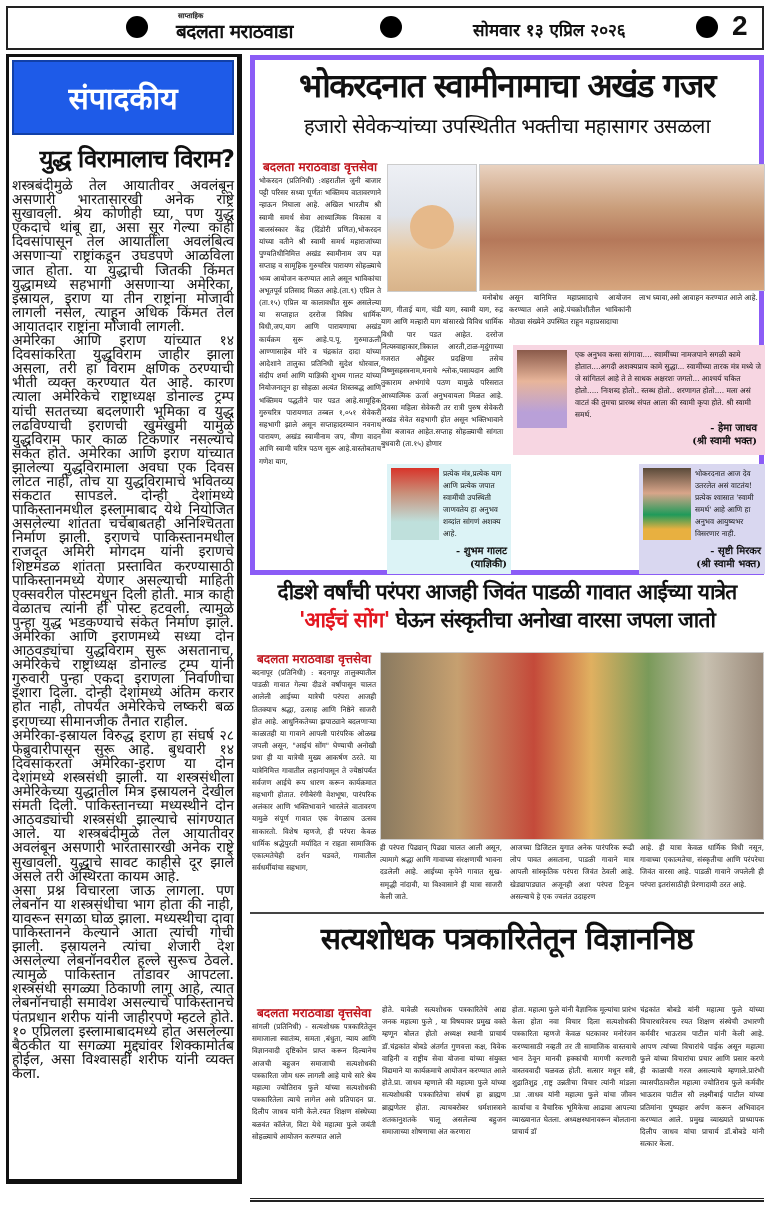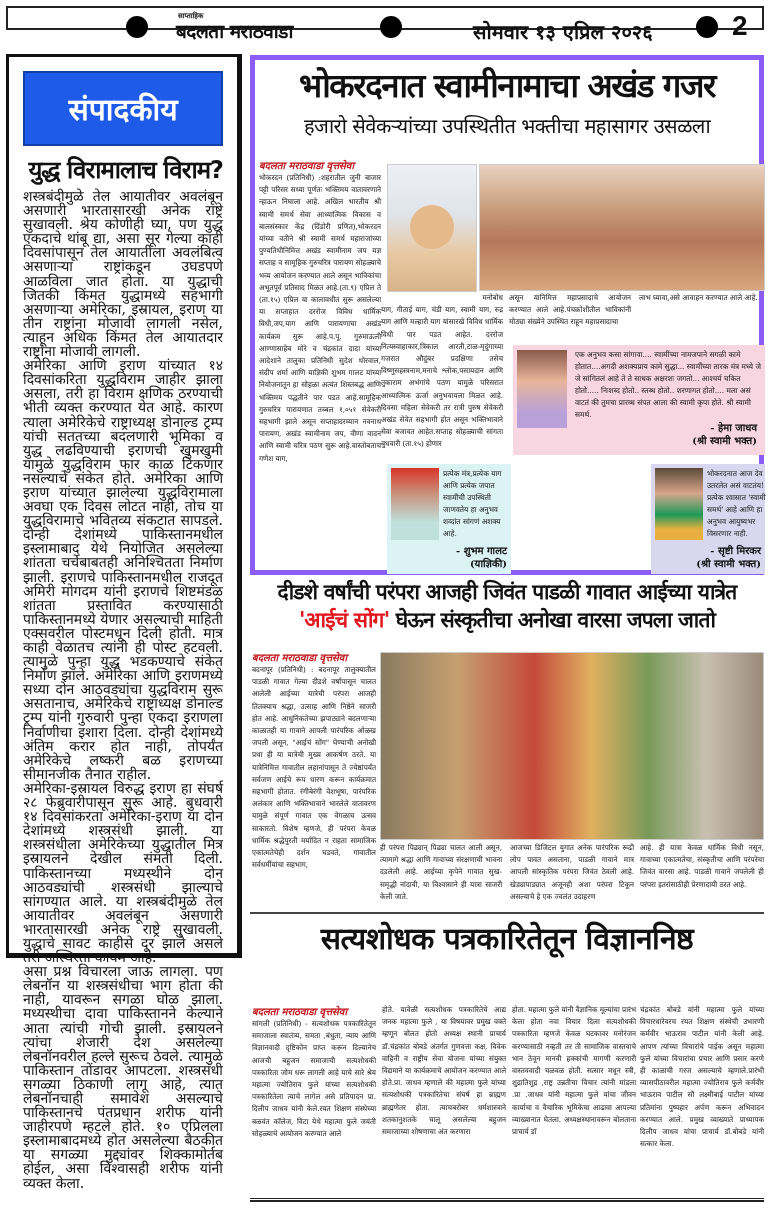--- a/index.html
+++ b/index.html
@@ -1,33 +1,33 @@
 <!DOCTYPE html>
 <html><head>
 <meta charset="utf-8">
 <style>
 *{box-sizing:border-box;margin:0;padding:0;}
 body{width:770px;height:1209px;background:#fff;font-family:"DejaVu Serif",serif;color:#111;overflow:hidden;position:relative;}
-.masthead{position:absolute;left:6px;top:6px;width:758px;height:24px;border:2px solid #222;display:flex;align-items:center;}
+.masthead{position:absolute;left:6px;top:6px;width:758px;height:44px;border:2px solid #222;display:flex;align-items:center;}
 .dot{width:22px;height:22px;border-radius:50%;background:#000;position:absolute;top:8px;}
 .mh-small{position:absolute;left:170px;top:3px;font-size:7px;font-weight:bold;}
 .mh-title{position:absolute;left:168px;top:10px;font-size:19px;font-weight:bold;letter-spacing:-0.5px;}
-.mh-date{position:absolute;left:465px;top:10px;font-size:20px;font-weight:bold;text-align:right;}
+.mh-date{position:absolute;left:465px;top:10px;font-size:17px;font-weight:bold;text-align:right;}
 .mh-page{position:absolute;left:724px;top:2px;font-size:28px;font-weight:bold;font-family:"Liberation Sans",sans-serif;}
 
-.edit{position:absolute;left:6px;top:54px;width:236px;height:904px;border:3px solid #111;border-right-width:5px;border-bottom-width:5px;padding:14px;}
+.edit{position:absolute;left:6px;top:54px;width:236px;height:1130px;border:3px solid #111;border-right-width:5px;border-bottom-width:5px;padding:3px;}
 .edit-banner{background:#1e5be8;height:75px;display:flex;align-items:center;justify-content:center;color:#fff;font-size:30px;font-weight:bold;font-family:"DejaVu Sans",sans-serif;border:2px solid #1140a8;}
 .edit-title{font-size:24px;font-weight:bold;text-align:right;margin:6px 0 4px;font-family:"DejaVu Sans",sans-serif;letter-spacing:-1px;}
 .edit-body{font-size:14px;line-height:14.1px;text-align:justify;}
 .edit-body p{margin-bottom:0;}
 
 .story1{position:absolute;left:250px;top:55px;width:514px;height:520px;border:5px solid #8b5cf6;}
 .h1{font-size:33px;font-weight:bold;font-family:"DejaVu Sans",sans-serif;text-align:center;letter-spacing:-1.5px;margin-top:6px;line-height:40px;}
 .h1sub{font-size:20px;text-align:center;font-family:"DejaVu Sans",sans-serif;margin-top:6px;letter-spacing:-0.5px;}
-.byline{color:#c0161d;font-weight:bold;font-size:10px;font-style:italic;}
+.byline{color:#c0161d;font-weight:bold;font-size:12px;text-align:center;}
 .small{font-size:7.2px;line-height:12.2px;text-align:justify;}
 .col{position:absolute;}
 .img{position:absolute;border:1px solid #ccc;}
 .quote{position:absolute;font-size:7.4px;line-height:12px;}
 .sig{text-align:right;font-weight:bold;font-size:10px;line-height:13px;}
 .story2{position:absolute;left:250px;top:578px;width:514px;height:330px;}
 .h2{font-size:21px;font-weight:bold;font-family:"DejaVu Sans",sans-serif;text-align:center;letter-spacing:-0.8px;line-height:28px;}
 .red{color:#e3161f;}
 .story3{position:absolute;left:250px;top:912px;width:514px;height:292px;border-top:2px solid #444;}
 .h3{font-size:30px;font-weight:bold;font-family:"DejaVu Sans",sans-serif;text-align:center;line-height:38px;letter-spacing:-0.5px;}
@@ -92,21 +92,21 @@
   </div>
 
   <div class="quote" style="left:132px;top:404px;width:124px;height:110px;background:#dcf3f6;">
     <div style="position:absolute;left:4px;top:4px;width:48px;height:72px;background:linear-gradient(180deg,#d8342a 0%,#c9907a 35%,#bfe0dc 75%);"></div>
     <div style="position:absolute;left:56px;top:4px;width:64px;">प्रत्येक मंत्र,प्रत्येक याग आणि प्रत्येक जपात स्वामींची उपस्थिती जाणवतेय हा अनुभव शब्दांत सांगणं अशक्य आहे.</div>
     <div class="sig" style="position:absolute;right:4px;top:80px;">
       <div>- शुभम गालट</div>
       <div>(याज्ञिकी)</div>
     </div>
   </div>
-  <div class="quote" style="left:396px;top:404px;width:114px;height:110px;background:#d9d7f0;">
+  <div class="quote" style="left:384px;top:404px;width:126px;height:110px;background:#d9d7f0;">
     <div style="position:absolute;left:4px;top:4px;width:48px;height:72px;background:linear-gradient(180deg,#5a4a3a 0%,#d8a58a 35%,#1f9a5a 65%,#e8b040 85%);"></div>
     <div style="position:absolute;left:56px;top:4px;width:66px;">भोकरदनात आज देव उतरलेत असं वाटतंय! प्रत्येक श्वासात 'स्वामी समर्थ' आहे आणि हा अनुभव आयुष्यभर विसरणार नाही.</div>
     <div class="sig" style="position:absolute;right:4px;top:80px;">
       <div>- सृष्टी मिरकर</div>
       <div>(श्री स्वामी भक्त)</div>
     </div>
   </div>
 </div>
 
 <div class="story2">

